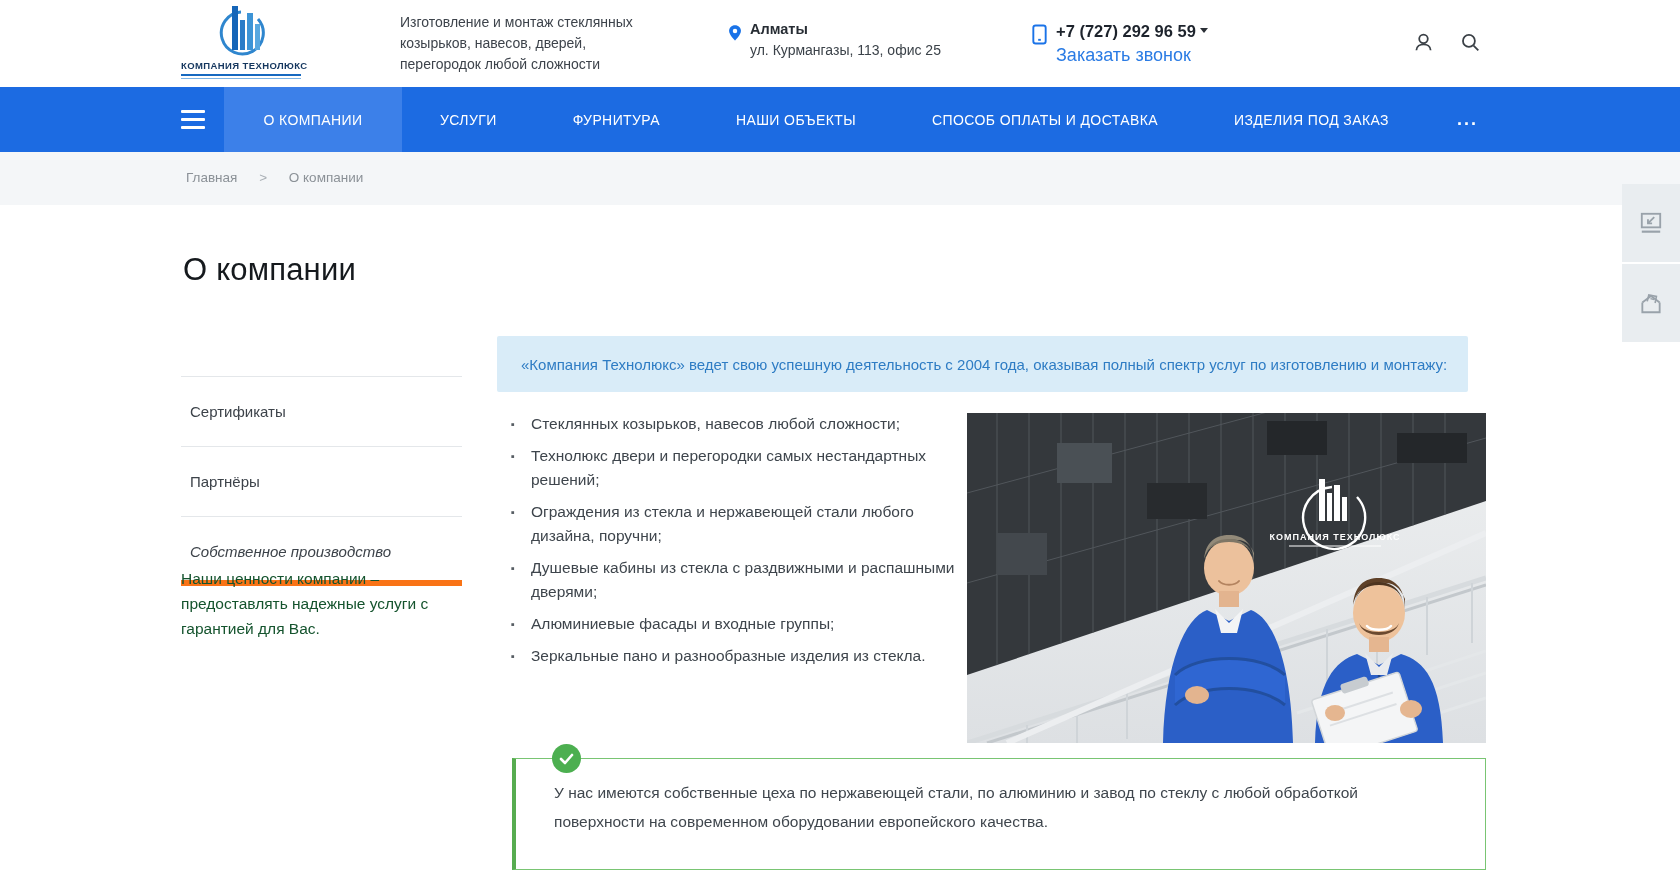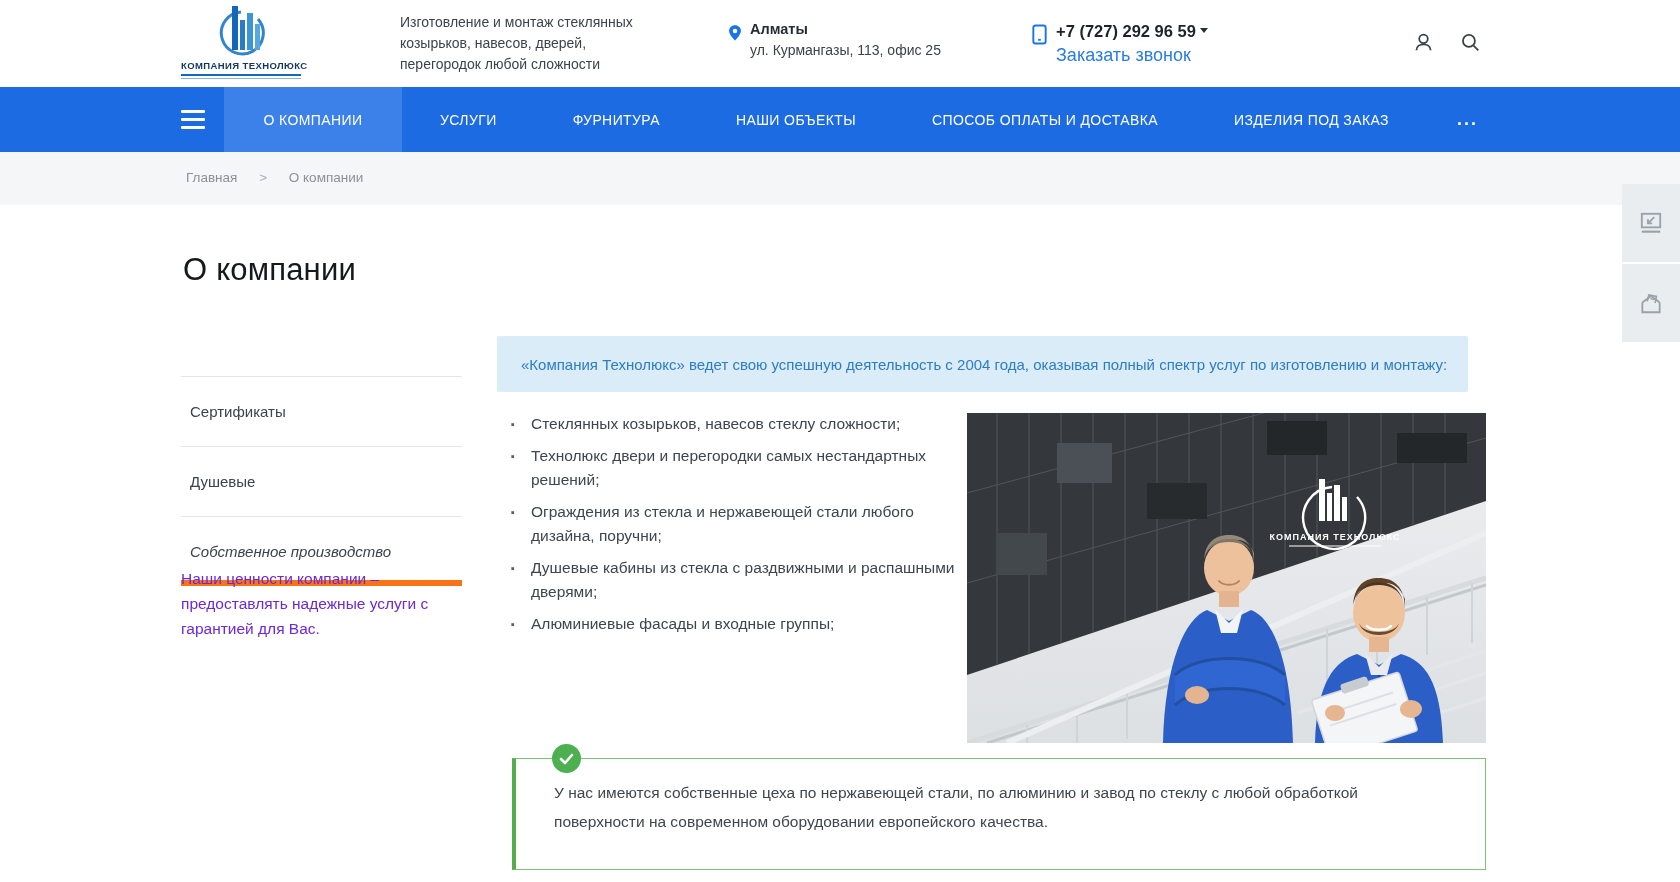--- a/index.html
+++ b/index.html
@@ -61,21 +61,21 @@
   
   .page-title { position:absolute; left:183px; top:252px; font-size:31px; font-weight:500;
                 color:#15191d; letter-spacing:.2px; }
 
   .sidebar { position:absolute; left:181px; top:336px; width:281px;margin-top:40px; }
   .sb-item { height:70px; line-height:70px; padding-left:9px; border-top:1px solid #e4e7ea;
              font-size:15px; color:#3d434a; cursor:pointer; }
   .sb-item:last-child { border-bottom:6px solid #f97316;font-style:italic; }
 
   .values { position:absolute; left:181px; top:566px; width:300px; font-size:15.5px;
-            color:#6d28d9; line-height:25px; }
+            color:#14532d; line-height:25px; }
 
   .intro-box { position:absolute; left:497px; top:336px; width:971px; height:56px;
                background:#d9ecf8; border-radius:2px; display:flex; align-items:center; }
   .intro-box span { padding-left:24px; font-size:15px; color:#2e7cc4; }
 
   .bullets { position:absolute; left:509px; top:412px; width:462px; list-style:none; }
   .bullets li { position:relative; padding-left:22px; font-size:15.5px; color:#3e454c;
                 line-height:24px; margin-bottom:8px; }
   .bullets li::before { content:"▪"; position:absolute; left:2px; top:0; font-size:11px;
                         color:#565c63; }
@@ -179,36 +179,37 @@
         <path d="M8.5 10.5 L10 4.5 L17 6 L15.8 12" fill="none" stroke="#99a2aa" stroke-width="1.5"></path>
         <line x1="11.5" y1="8" x2="14.8" y2="8.8" stroke="#99a2aa" stroke-width="1.3"></line>
       </svg>
     </div>
   </div>
 
   <h1 class="page-title">О компании</h1>
 
   <div class="sidebar">
     <div class="sb-item">Сертификаты</div>
-    <div class="sb-item">Душевые</div>
+    <div class="sb-item">Партнёры</div>
     <div class="sb-item">Собственное производство</div>
   </div>
 
   <div class="values">Наши ценности компании – предоставлять надежные услуги с гарантией для Вас.</div>
 
   <div class="intro-box">
     <span>«Компания Технолюкс» ведет свою успешную деятельность с 2004 года, оказывая полный спектр услуг по изготовлению и монтажу:</span>
   </div>
 
   <ul class="bullets">
-    <li>Стеклянных козырьков, навесов стеклу сложности;</li>
+    <li>Стеклянных козырьков, навесов любой сложности;</li>
     <li>Технолюкс двери и перегородки самых нестандартных решений;</li>
     <li>Ограждения из стекла и нержавеющей стали любого дизайна, поручни;</li>
     <li>Душевые кабины из стекла с раздвижными и распашными дверями;</li>
     <li>Алюминиевые фасады и входные группы;</li>
+    <li>Зеркальные пано и разнообразные изделия из стекла.</li>
   </ul>
 
   <div class="photo">
     <svg width="519" height="330" viewBox="0 0 519 330">
       <defs>
         <linearGradient id="bg" x1="0" y1="0" x2="0" y2="1">
           <stop offset="0" stop-color="#eef0f1"></stop>
             <stop offset="1" stop-color="#dde0e3"></stop>
         </linearGradient>
         <clipPath id="facade">

